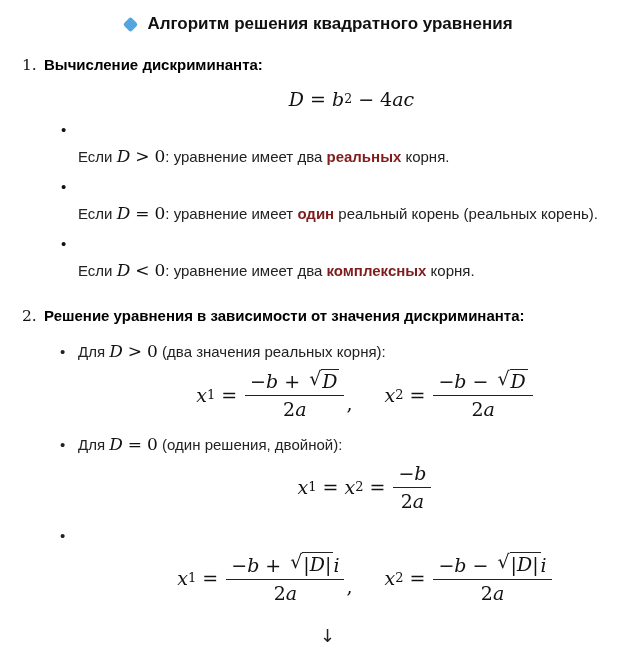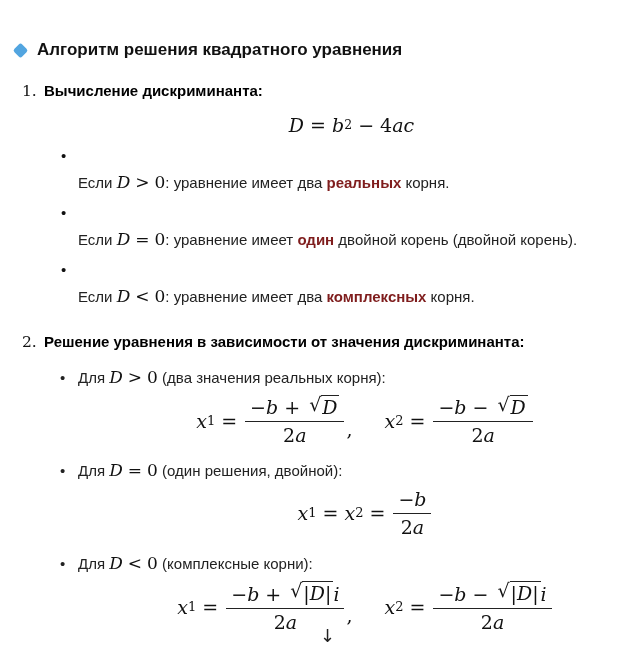--- a/index.html
+++ b/index.html
@@ -2,21 +2,21 @@
 <html><head>
 <meta charset="utf-8">
 <style>
   html,body{margin:0;padding:0;}
   body{
     width:623px;height:664px;background:#ffffff;position:relative;overflow:hidden;
     font-family:"Liberation Sans",sans-serif;color:#1a1a1a;
     -webkit-font-smoothing:antialiased;
   }
   
-  .header{display:flex;align-items:center;gap:11px;margin:40px 0 0 15px;}
+  .header{display:flex;align-items:center;gap:11px;margin:14px 0 0 15px;justify-content:center;}
   .diamond{width:11px;height:11px;background:#52a5e0;transform:rotate(45deg);border-radius:2.5px;flex:0 0 auto;}
   .title{font-size:17px;font-weight:700;margin:0;color:#111;}
   
   .oli{display:flex;align-items:baseline;margin:22px 0 0 22px;font-size:15px;}
   .onum{font-family:"DejaVu Serif",serif;font-size:15.5px;width:22px;flex:0 0 auto;color:#111;}
   .olabel{font-weight:700;color:#000000;}
   
   .display-math{font-family:"DejaVu Serif",serif;font-size:19px;color:#111;
     display:flex;justify-content:center;align-items:center;width:100%;}
   .indent1{margin-top:14px;transform:translateX(40px);}
@@ -74,21 +74,21 @@
   </span>
 </div>
 
 <div>
   <div class="bmark">•</div>
   <div class="btext"><span>Если </span><span class="imath"><span class="mi">D</span><span class="mop">&gt;</span><span>0</span></span><span>: уравнение имеет два </span><b>реальных</b><span> корня.</span></div>
 </div>
 
 <div>
   <div class="bmark">•</div>
-  <div class="btext"><span>Если </span><span class="imath"><span class="mi">D</span><span class="mop">=</span><span>0</span></span><span>: уравнение имеет </span><b>один</b><span> двойной корень (двойной корень).</span></div>
+  <div class="btext"><span>Если </span><span class="imath"><span class="mi">D</span><span class="mop">=</span><span>0</span></span><span>: уравнение имеет </span><b>один</b><span> реальный корень (реальных корень).</span></div>
 </div>
 
 <div>
   <div class="bmark">•</div>
   <div class="btext"><span>Если </span><span class="imath"><span class="mi">D</span><span class="mop">&lt;</span><span>0</span></span><span>: уравнение имеет два </span><b>комплексных</b><span> корня.</span></div>
 </div>
 
 <div class="oli" style="margin-top:26px;">
   <span class="onum">2.</span>
   <span class="olabel">Решение уравнения в зависимости от значения дискриминанта:</span>
@@ -155,21 +155,20 @@
           <span>−</span>
           <span class="mi">b</span>
         </span>
       <span class="den"><span>2</span><span class="mi">a</span></span>
     </span>
   </span>
 </div>
 
 <div class="case" style="margin-top:15px;">
   <span class="cdot">•</span>
-  <span><span>Для </span><span class="imath"><span class="mi">D</span><span class="mop">&lt;</span><span>0</span></span><span> (комплексные корни):</span></span>
 </div>
 
 <div class="display-math indent2">
   <span class="eqgroup">
     <span class="mi">x</span>
       <sub class="msub">1</sub>
     <span class="mo">=</span>
     <span class="mfrac">
       <span class="num">
           <span>−</span>

